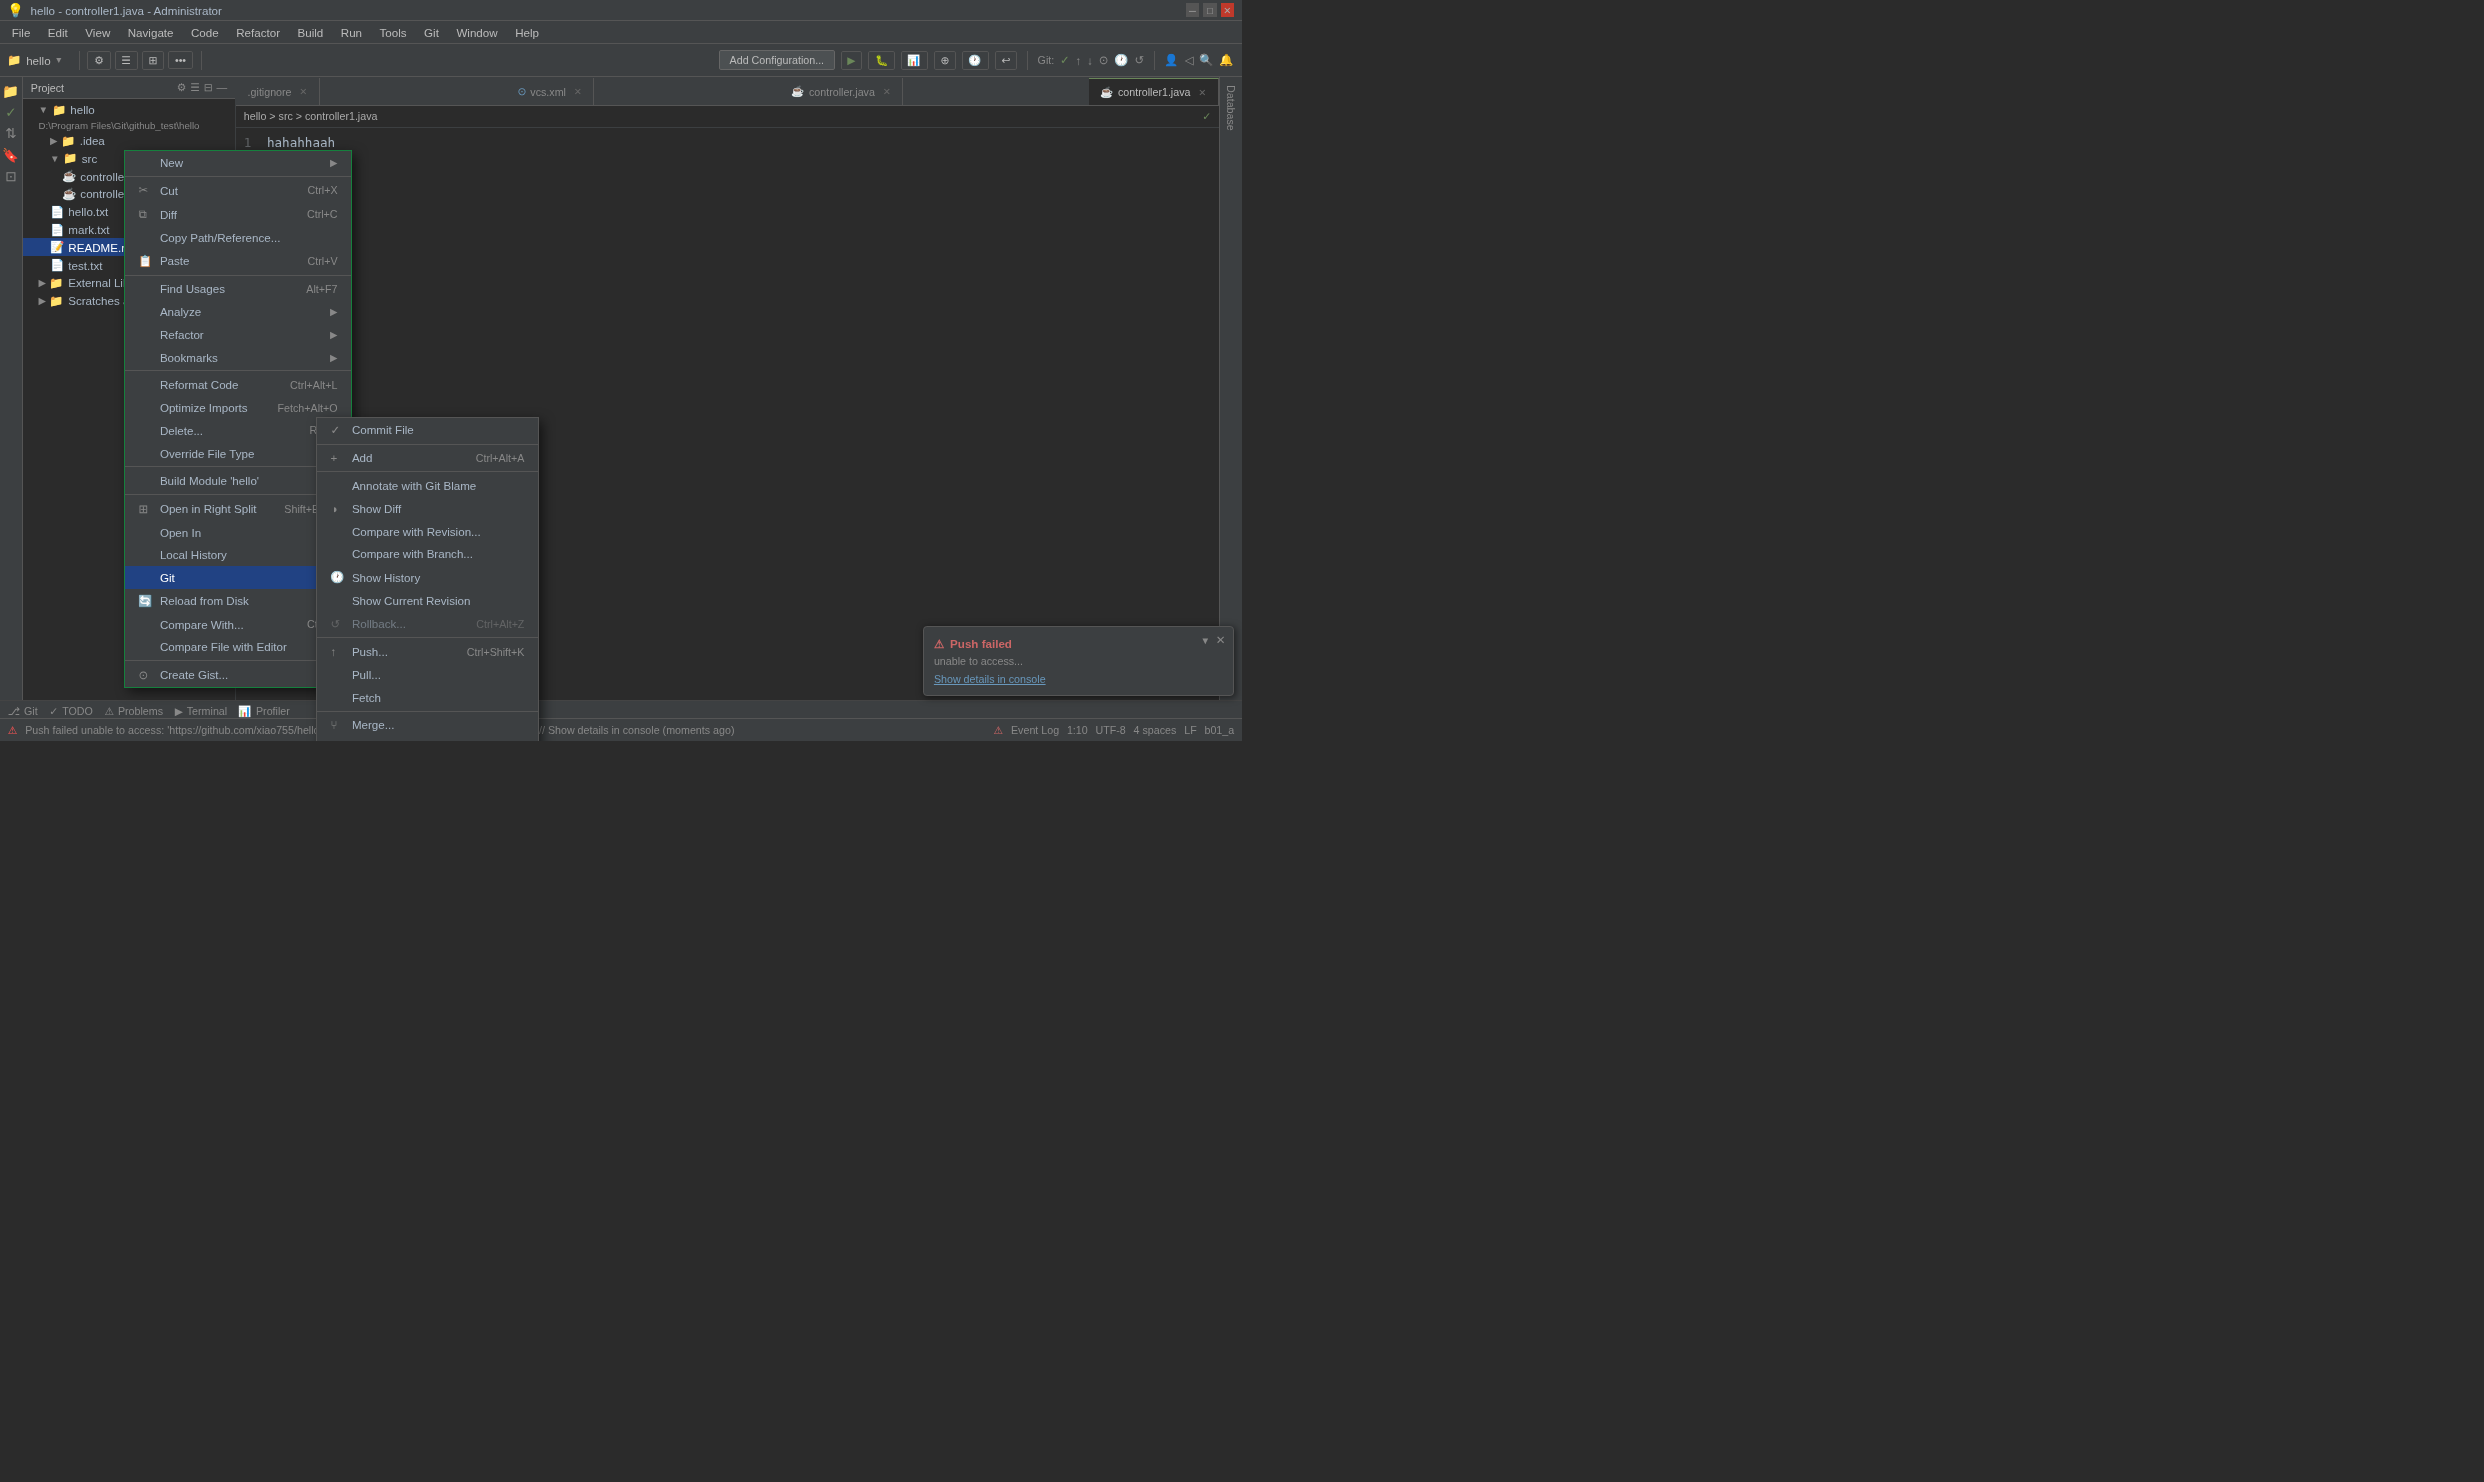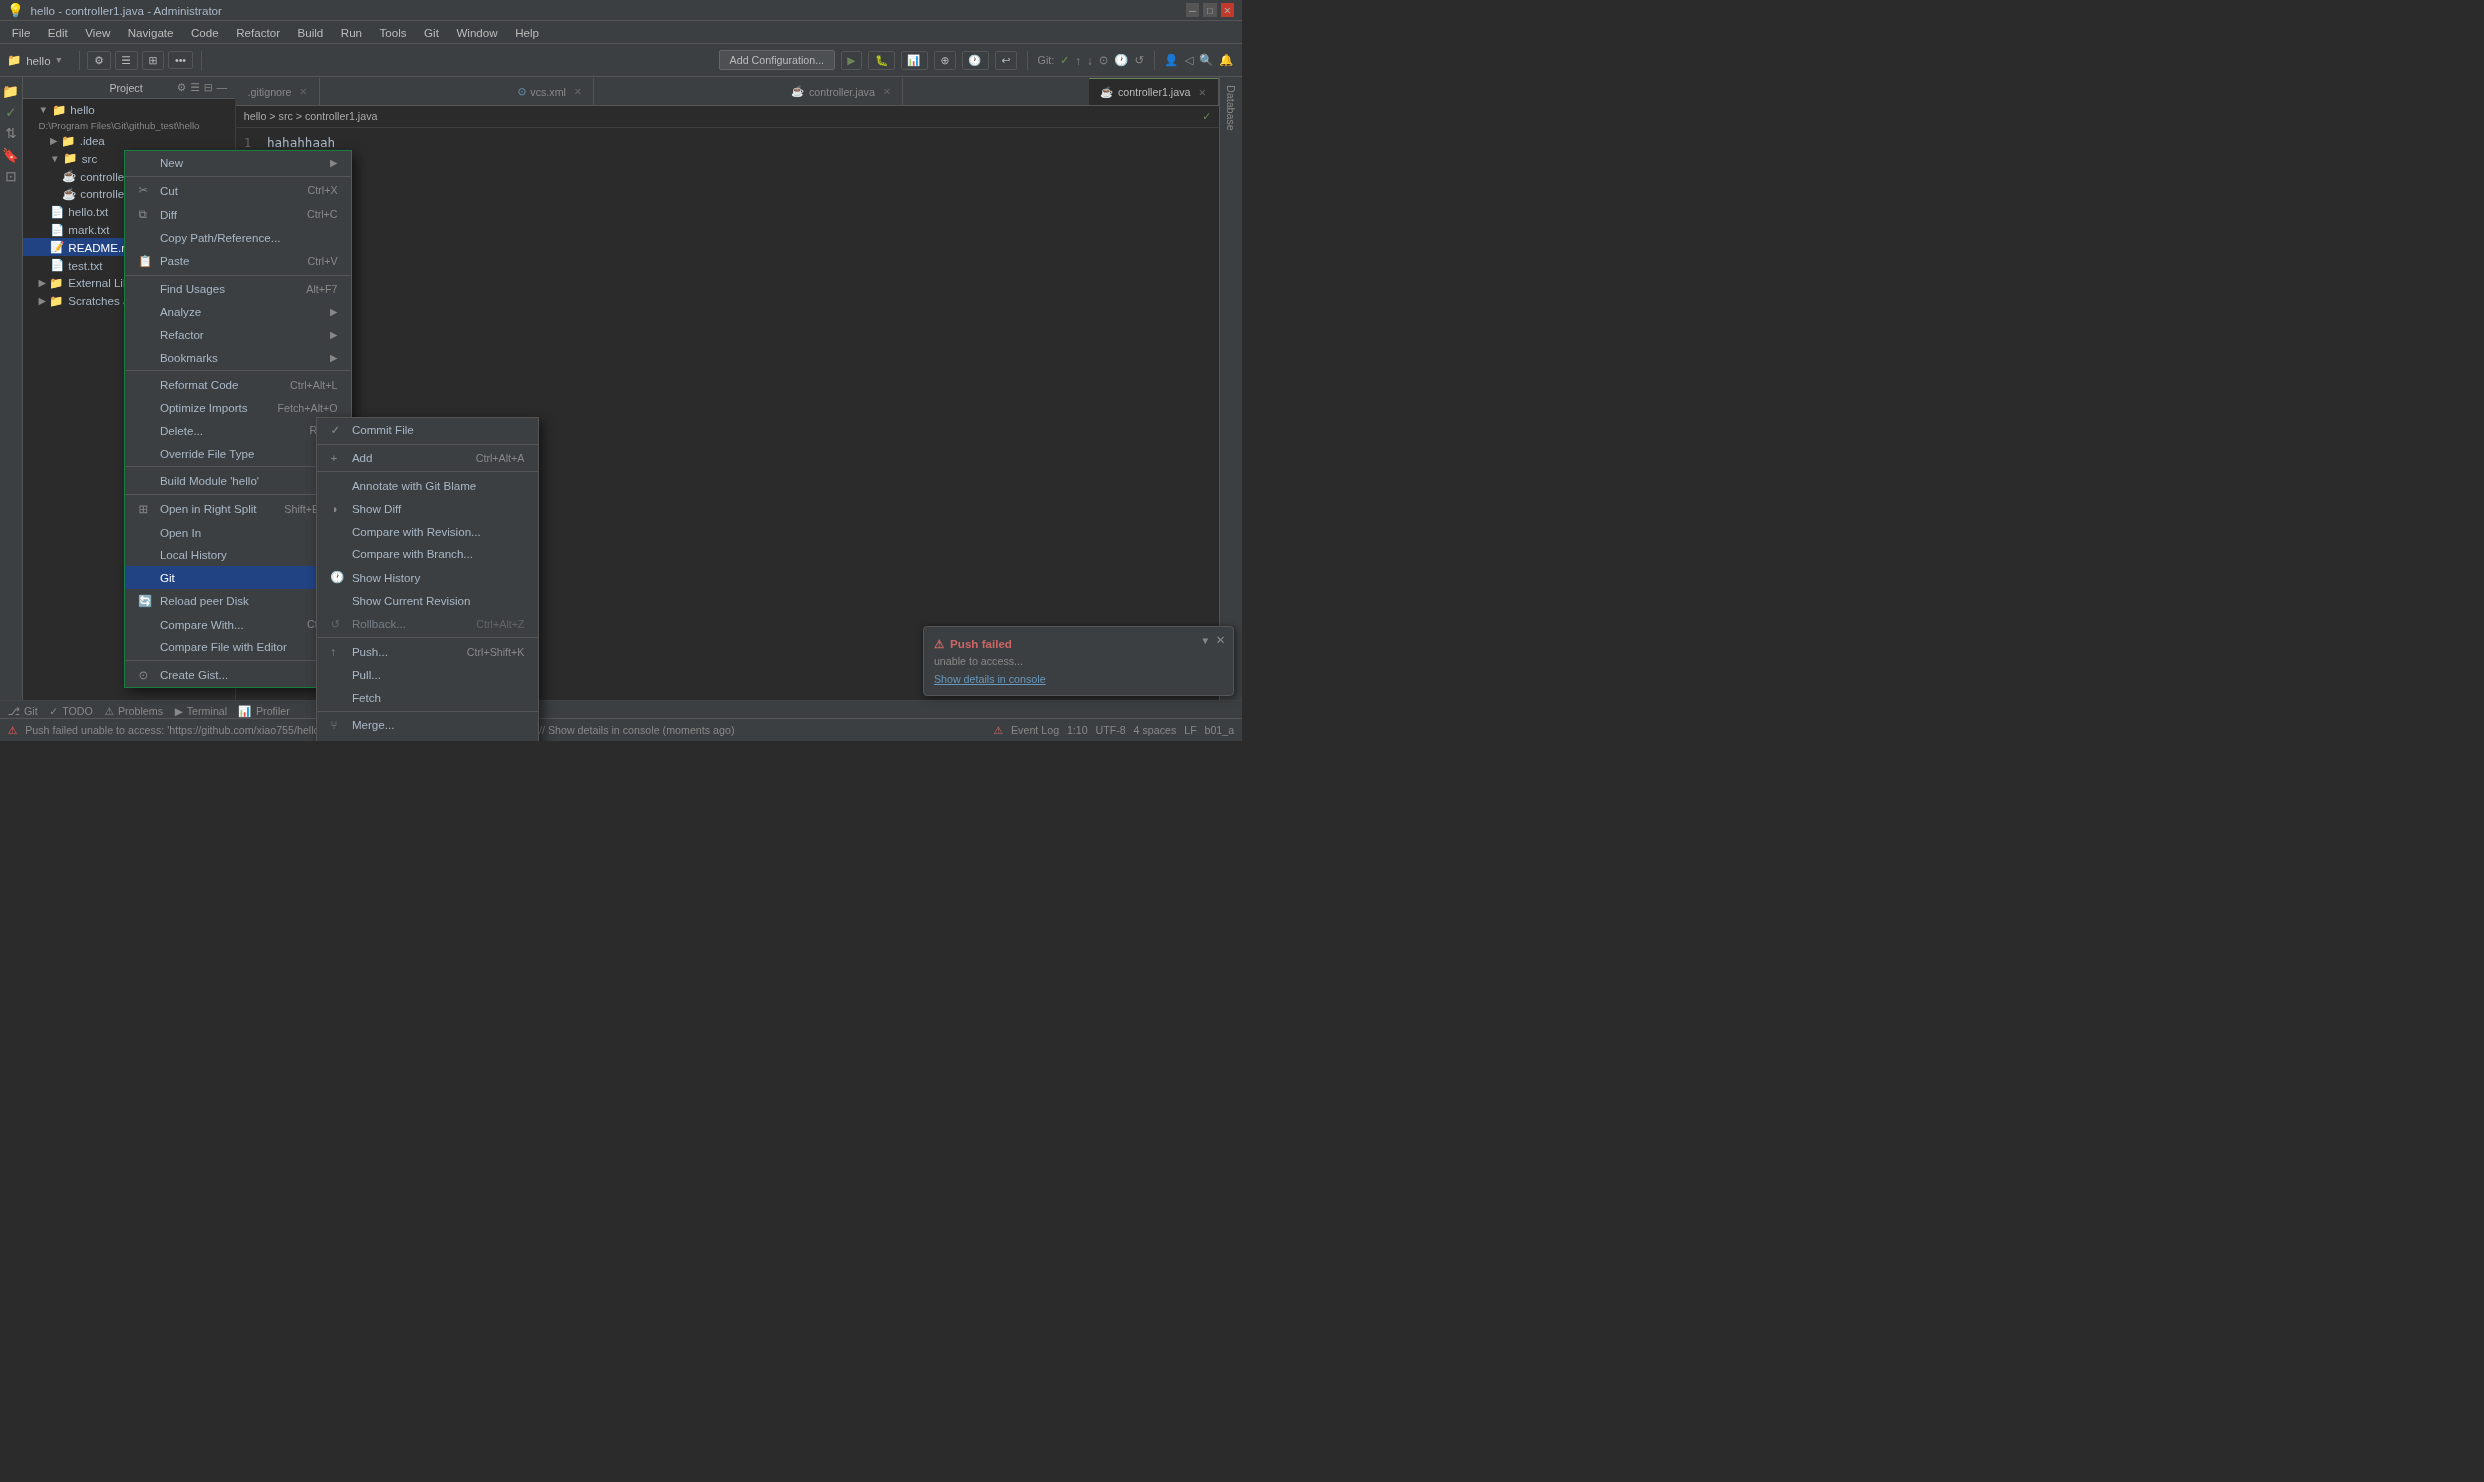--- a/index.html
+++ b/index.html
@@ -129,21 +129,21 @@
       flex-direction: column;
       overflow: hidden;
     }
     .panel-header {
       background: #3c3f41;
       padding: 3.9px 7.8px;
       font-size: 10.7px;
       color: #bbb;
       display: flex;
       align-items: center;
-      justify-content: flex-end;
+      justify-content: space-between;
       border-bottom: 1px solid #555;
       gap: 34px;
     }
     .project-tree {
       flex: 1;
       overflow-y: auto;
       padding: 1.9px 0;
     }
     .tree-item {
       padding: 1.9px 3.9px;
@@ -634,21 +634,21 @@
   <div class="ctx-item highlighted">
     <div class="ctx-item-left">
       <span class="ctx-icon"></span>
       <span>Git</span>
     </div>
     <span class="ctx-arrow">▶</span>
   </div>
   <div class="ctx-item">
     <div class="ctx-item-left">
       <span class="ctx-icon">🔄</span>
-      <span>Reload peer Disk</span>
+      <span>Reload from Disk</span>
     </div>
   </div>
   <div class="ctx-item">
     <div class="ctx-item-left">
       <span class="ctx-icon"></span>
       <span>Compare With...</span>
     </div>
     <span class="ctx-shortcut">Ctrl+D</span>
   </div>
   <div class="ctx-item">

